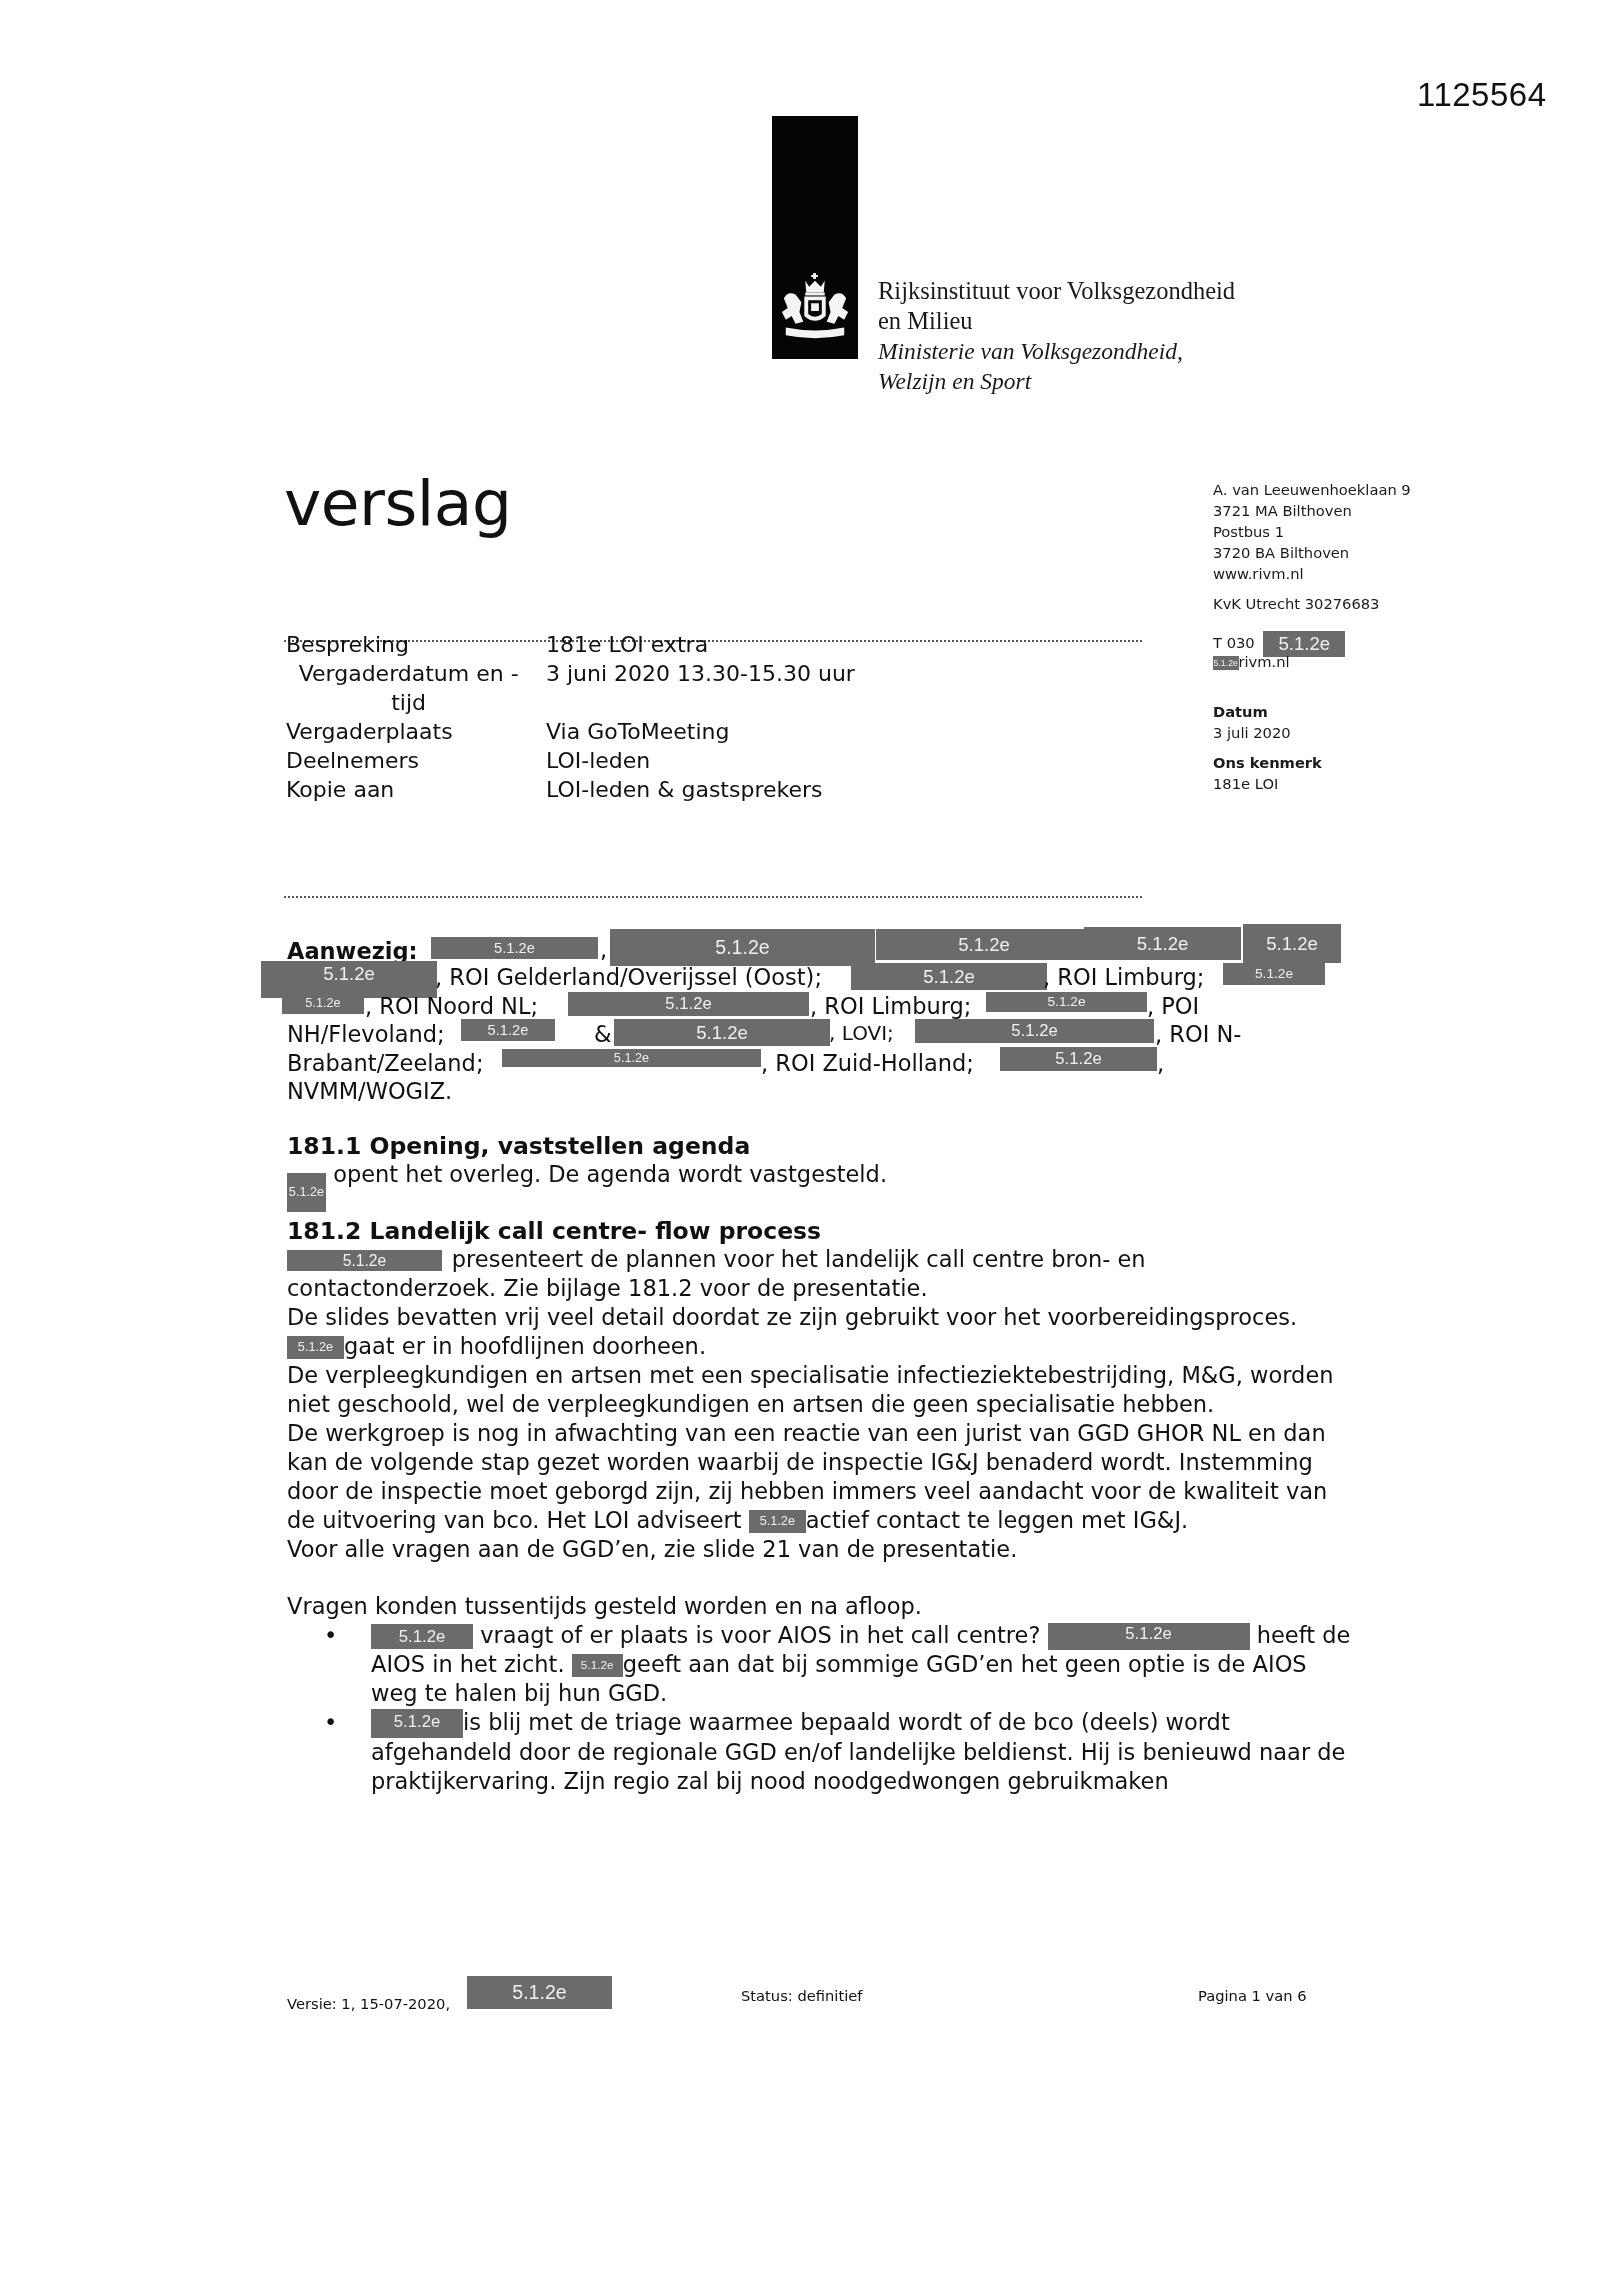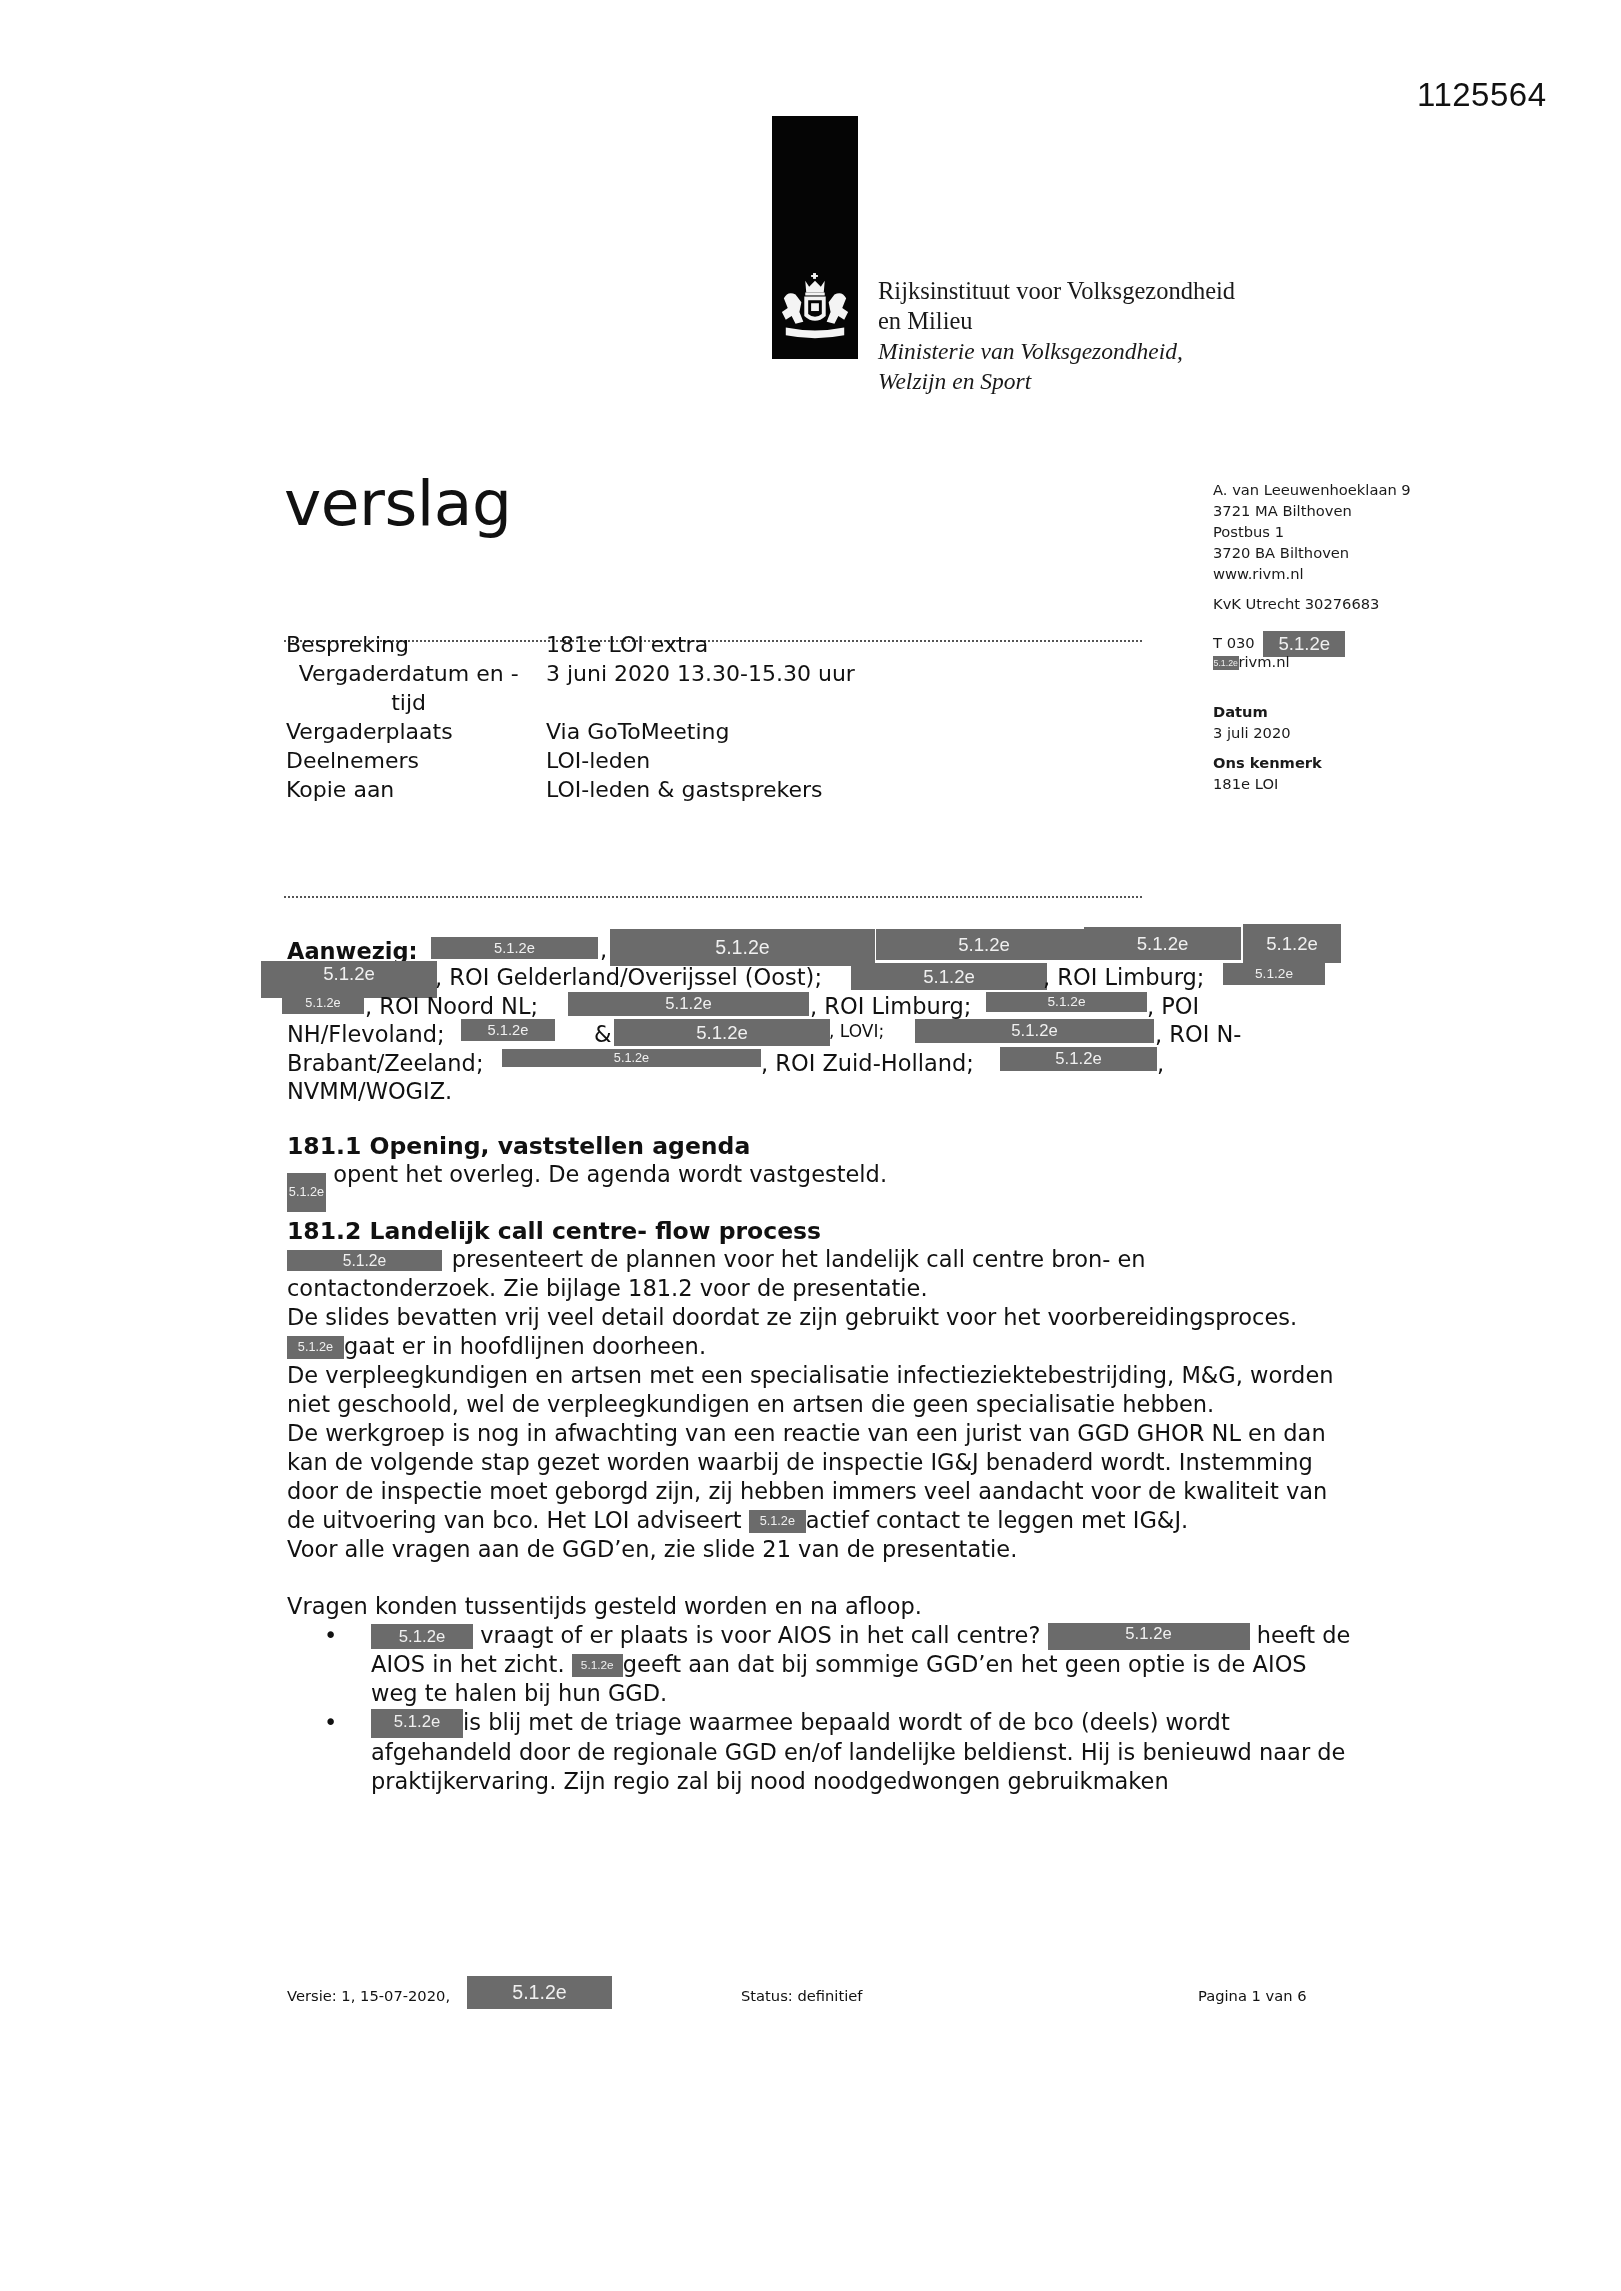--- a/index.html
+++ b/index.html
@@ -136,21 +136,21 @@
   <div class="abs" style="left:365px;top:993px;font-size:22.5px;">, ROI Noord NL;</div>
   <div class="redabs" style="left:568px;top:992px;width:241px;height:23.5px;font-size:16.7px;">5.1.2e</div>
   <div class="abs" style="left:810px;top:993px;font-size:22.5px;">, ROI Limburg;</div>
   <div class="redabs" style="left:986px;top:992px;width:161px;height:19.6px;font-size:13.7px;">5.1.2e</div>
   <div class="abs" style="left:1147px;top:993px;font-size:22.5px;">, POI</div>
 
   <div class="abs" style="left:287px;top:1021px;font-size:22.5px;">NH/Flevoland;</div>
   <div class="redabs" style="left:461px;top:1019px;width:94px;height:21.6px;font-size:14.7px;">5.1.2e</div>
   <div class="abs" style="left:594px;top:1021px;font-size:22.5px;">&amp;</div>
   <div class="redabs" style="left:614px;top:1019px;width:216px;height:27.4px;font-size:18.6px;">5.1.2e</div>
-  <div class="abs" style="left:829px;top:1021px;font-size:17px;">, LOVI;</div>
+  <div class="abs" style="left:829px;top:1021px;font-size:20px;">, LOVI;</div>
   <div class="redabs" style="left:915px;top:1019px;width:239px;height:23.5px;font-size:16.7px;">5.1.2e</div>
   <div class="abs" style="left:1155px;top:1021px;font-size:22.5px;">, ROI N-</div>
 
   <div class="abs" style="left:287px;top:1050px;font-size:22.5px;">Brabant/Zeeland;</div>
   <div class="redabs" style="left:502px;top:1049px;width:259px;height:17.6px;font-size:12.7px;">5.1.2e</div>
   <div class="abs" style="left:761px;top:1050px;font-size:22.5px;">, ROI Zuid-Holland;</div>
   <div class="redabs" style="left:1000px;top:1047px;width:157px;height:23.5px;font-size:16.7px;">5.1.2e</div>
   <div class="abs" style="left:1157px;top:1050px;font-size:22.5px;">,</div>
 
   <div class="abs" style="left:287px;top:1078px;font-size:22.5px;">NVMM/WOGIZ.</div>
@@ -188,19 +188,19 @@
       <span class="red" style="width:202px;height:27.4px;line-height:21.6px;font-size:16.7px;">5.1.2e</span>
       <span>heeft de AIOS in het zicht.</span>
       <span class="red" style="width:51px;height:23.5px;line-height:23.5px;font-size:11.8px;">5.1.2e</span><span>geeft aan dat bij sommige GGD’en het geen optie is de AIOS weg te halen bij hun GGD.</span>
     </li>
     <li>
       <span class="red" style="width:92px;height:29px;line-height:25.5px;font-size:16.7px;">5.1.2e</span><span>is blij met de triage waarmee bepaald wordt of de bco (deels) wordt afgehandeld door de regionale GGD en/of landelijke beldienst. Hij is benieuwd naar de praktijkervaring. Zijn regio zal bij nood noodgedwongen gebruikmaken</span>
     </li>
   </ul>
 </div>
 
-<div class="abs footer" style="left:287px;">
+<div class="abs footer" style="left:287px;margin-top:8px;">
   <span>Versie: 1, 15-07-2020,</span>
 </div>
 <div class="redabs" style="left:467px;top:1976px;width:145px;height:33px;font-size:19.6px;">5.1.2e</div>
 <div class="abs footer" style="left:741px;">Status: definitief</div>
 <div class="abs footer" style="left:1198px;">Pagina 1 van 6</div>
 
 
 </body></html>

